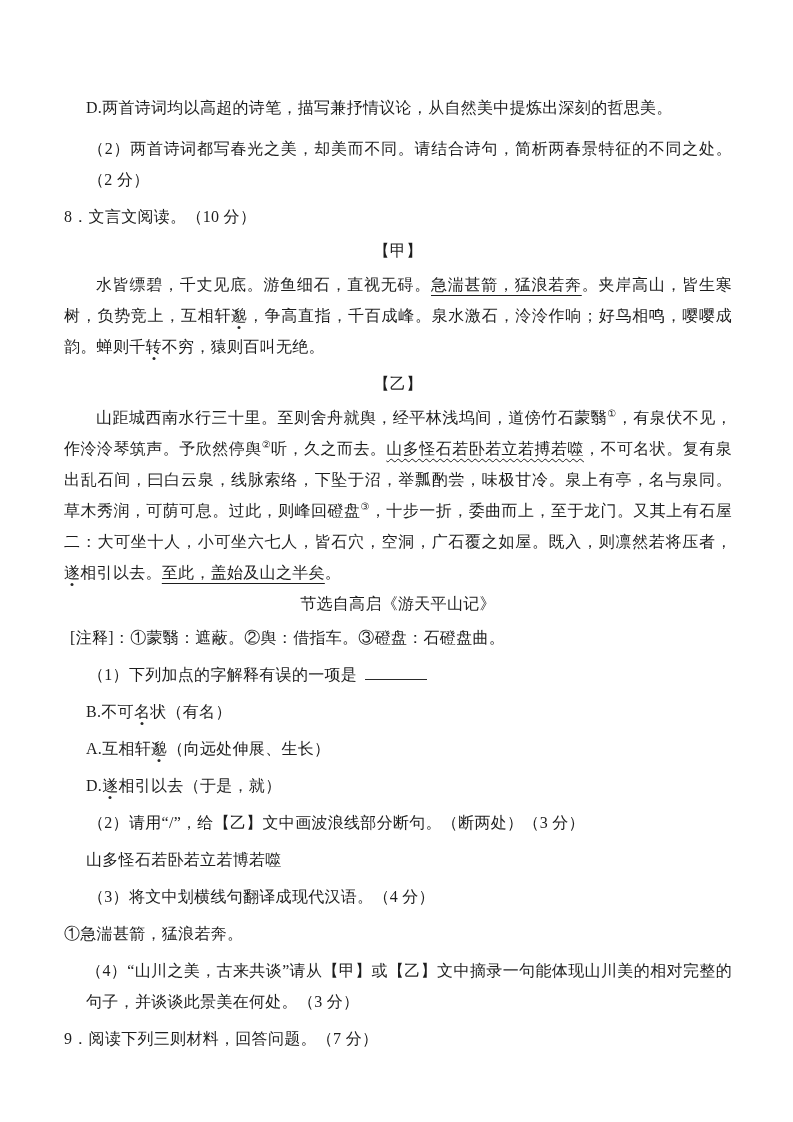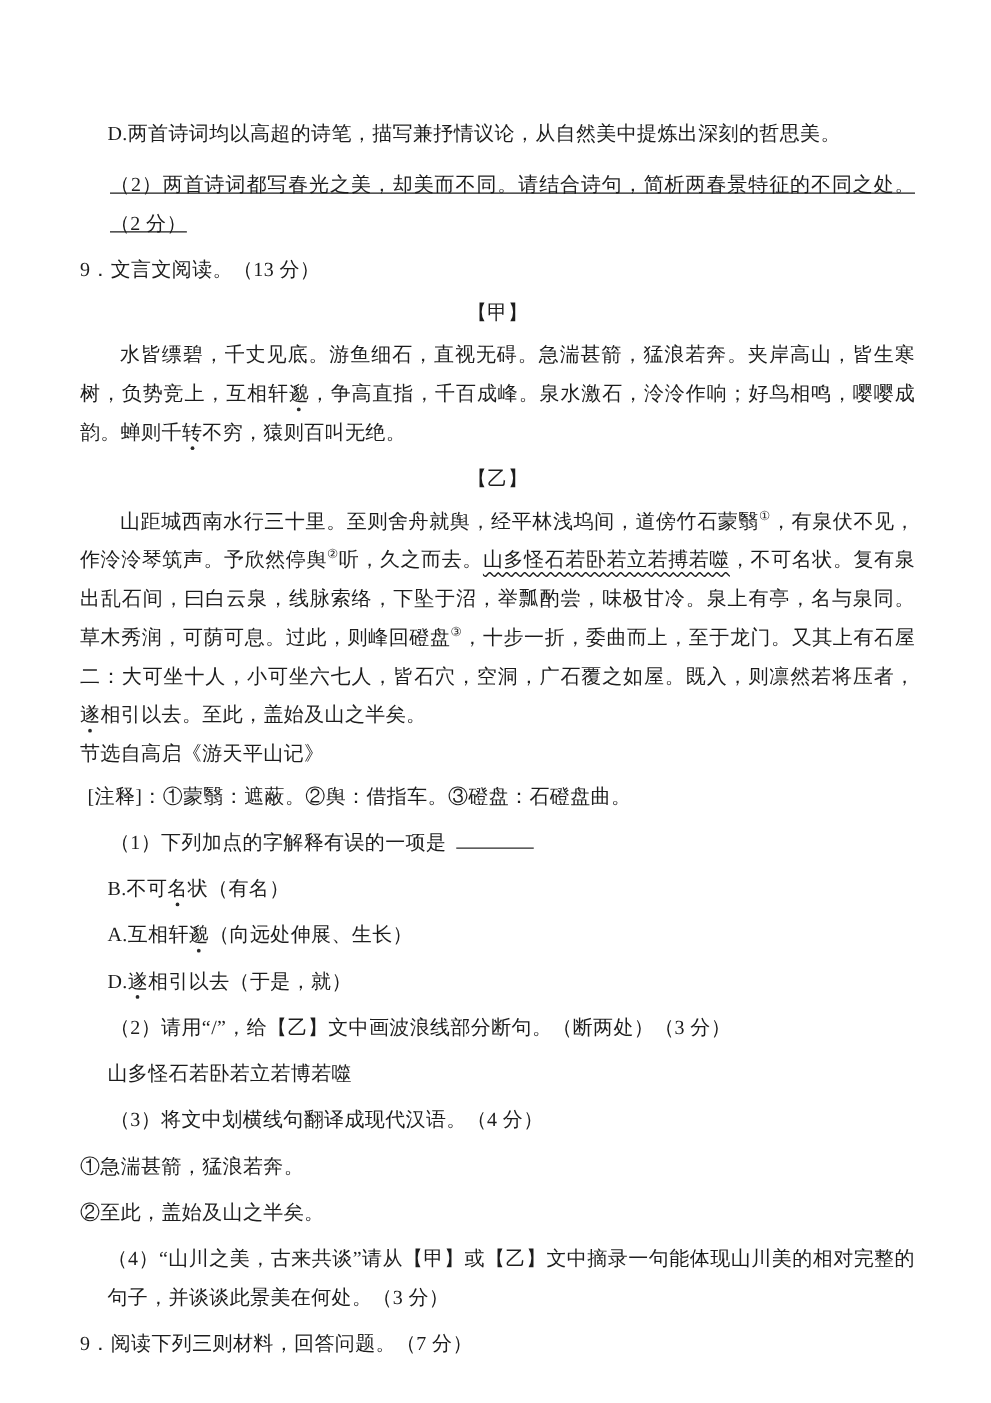--- a/index.html
+++ b/index.html
@@ -8,30 +8,30 @@
     font-family:"Liberation Serif","DejaVu Serif",serif;
     color:#1d1d1d;
   }
   .page{position:relative;width:736px;height:1122px;background:#fff;}
   .content{
     position:absolute;left:64px;top:92px;width:668px;
     font-size:16px;line-height:31px;text-align:justify;
     letter-spacing:0.3px;
   }
   .block{margin:0;}
-  .mt-lg{margin-top:10px;text-decoration:underline;}
+  .mt-lg{margin-top:10px;}
   .mt-md{margin-top:6px;}
   .mt-sm{margin-top:3px;}
   .indent-opt{padding-left:22px;}
   .indent-q{padding-left:24px;}
   .indent-note{padding-left:6px;}
   .center{text-align:center;}
-  .right{text-align:left;}
+  .right{text-align:center;}
   .par{text-indent:2em;}
-  .uline{text-underline-offset:5px;text-decoration-thickness:1px;}
+  .uline{text-decoration:underline;text-underline-offset:5px;text-decoration-thickness:1px;}
   .wavy{text-decoration:underline wavy;text-underline-offset:4px;text-decoration-thickness:1px;}
   .dot-em{position:relative;}
   .dot-em::after{
     content:"";position:absolute;left:50%;bottom:-5px;
     width:3px;height:3px;border-radius:50%;background:#2a2a2a;
     transform:translateX(-50%);
   }
   .sup{font-size:10px;vertical-align:super;line-height:0;}
   .blank{
     display:inline-block;width:62px;height:1em;
@@ -46,21 +46,21 @@
 
     <div class="block indent-opt">
       <span>D.两首诗词均以高超的诗笔，描写兼抒情议论，从自然美中提炼出深刻的哲思美。</span>
     </div>
 
     <div class="block indent-q mt-lg">
       <span>（2）两首诗词都写春光之美，却美而不同。请结合诗句，简析两春景特征的不同之处。（2 分）</span>
     </div>
 
     <div class="block mt-md">
-      <span>9．文言文阅读。（13 分）</span>
+      <span>8．文言文阅读。（10 分）</span>
     </div>
 
     <div class="block center mt-sm">
       <span>【甲】</span>
     </div>
 
     <p class="block par mt-sm"><span>水皆缥碧，千丈见底。游鱼细石，直视无碍。</span><span class="uline">急湍甚箭，猛浪若奔</span><span>。夹岸高山，皆生寒树，负势竞上，互相轩</span><span class="dot-em">邈</span><span>，争高直指，千百成峰。泉水激石，泠泠作响；好鸟相鸣，嘤嘤成韵。蝉则千</span><span class="dot-em">转</span><span>不穷，猿则百叫无绝。</span></p>
 
     <div class="block center mt-md">
       <span>【乙】</span>
@@ -96,23 +96,20 @@
     </div>
 
     <div class="block indent-q mt-md">
       <span>（3）将文中划横线句翻译成现代汉语。（4 分）</span>
     </div>
 
     <div class="block mt-md">
       <span>①急湍甚箭，猛浪若奔。</span>
     </div>
 
-    <div class="block mt-md">
-      <span>②至此，盖始及山之半矣。</span>
-    </div>
 
     <p class="block indent-opt mt-md">
       <span>（4）“山川之美，古来共谈”请从【甲】或【乙】文中摘录一句能体现山川美的相对完整的句子，并谈谈此景美在何处。（3 分）</span>
     </p>
 
     <div class="block mt-md">
       <span>9．阅读下列三则材料，回答问题。（7 分）</span>
     </div>
 
   </div>

